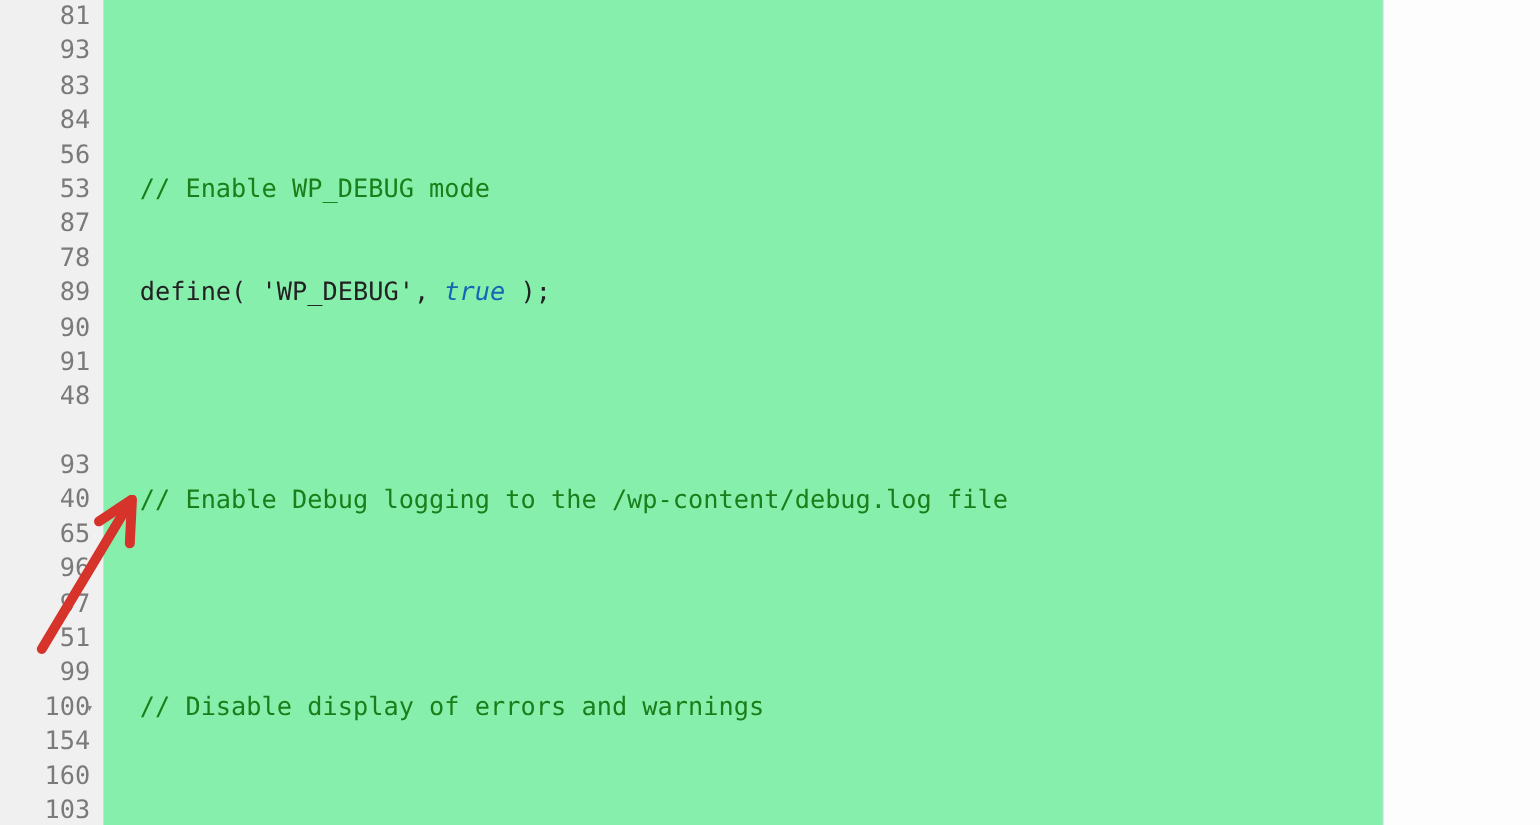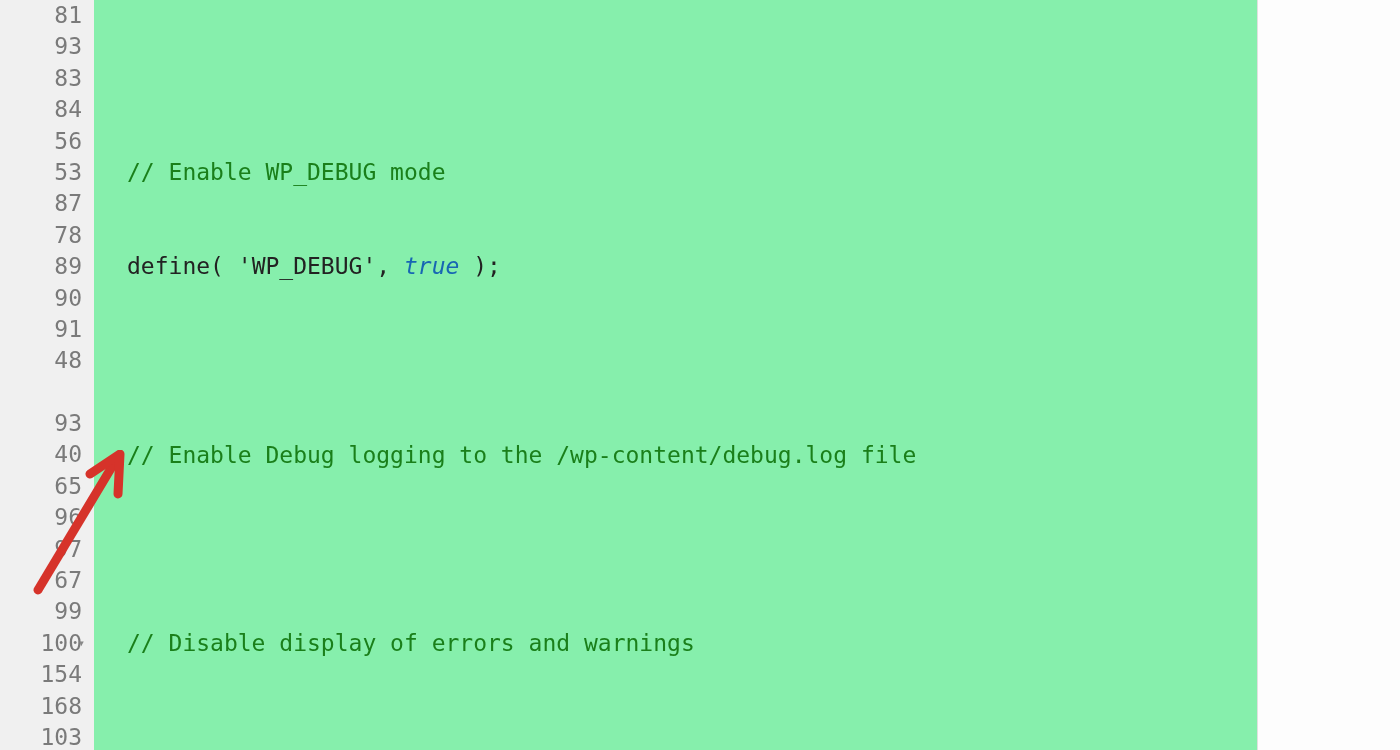--- a/index.html
+++ b/index.html
@@ -92,25 +92,25 @@
     <div class="ln">89</div>
     <div class="ln">90</div>
     <div class="ln">91</div>
     <div class="ln">48</div>
     <div class="ln"></div>
     <div class="ln">93</div>
     <div class="ln">40</div>
     <div class="ln">65</div>
     <div class="ln">96</div>
     <div class="ln">97</div>
-    <div class="ln">67</div>
+    <div class="ln">51</div>
     <div class="ln">99</div>
     <div class="ln"><span>100</span><span class="fold-marker">▾</span></div>
     <div class="ln">154</div>
-    <div class="ln">168</div>
+    <div class="ln">160</div>
     <div class="ln">103</div>
   </div>
 
   <div class="code">
     <div class="row"></div>
     <div class="row"><span class="cmt">// Enable WP_DEBUG mode</span></div>
     <div class="row"><span class="dark">define( </span><span class="dark">'WP_DEBUG'</span><span class="dark">, </span><span class="bool">true</span><span class="dark"> );</span></div>
     <div class="row"></div>
     <div class="row"><span class="cmt">// Enable Debug logging to the /wp-content/debug.log file</span></div>
     <div class="row"></div>

